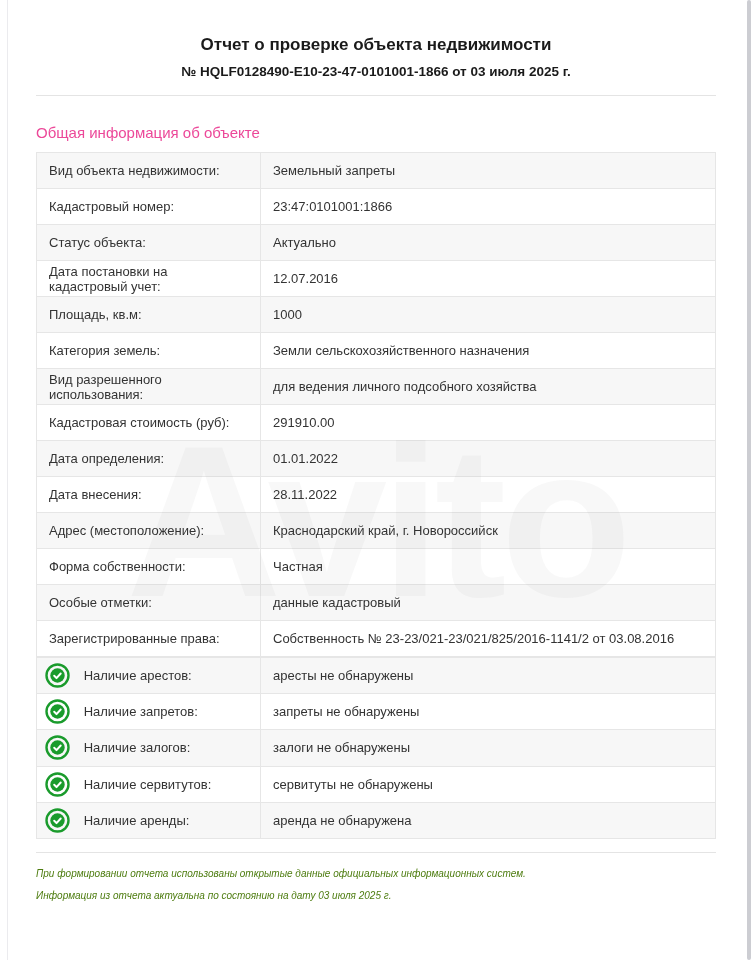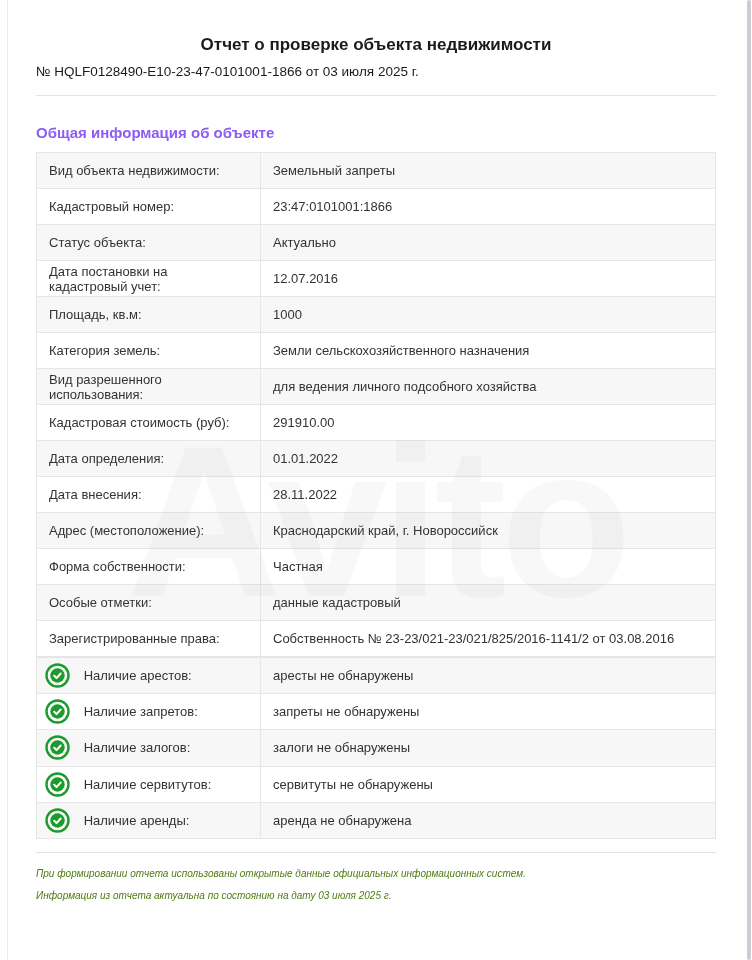--- a/index.html
+++ b/index.html
@@ -31,30 +31,30 @@
   }
   .page { position: relative; z-index: 1; padding: 8px 36px; }
 
   .report-title {
     margin: 0; padding-top: 27px;
     font-size: 17px; font-weight: bold; color: #1a1a1a;
     text-align: center; line-height: 20px;
   }
   .report-subtitle {
     margin-top: 9px;
-    font-size: 13.5px; font-weight: normal; color: #1a1a1a;
-    line-height: 16px;
+    font-size: 13.5px; font-weight: bold; color: #1a1a1a;
+    text-align: center; line-height: 16px;
   }
   hr.divider {
     border: 0; border-top: 1px solid #e4e4e4;
     margin: 15px 0 0 0;
   }
   .section-heading {
     margin: 28px 0 10px 0;
-    font-size: 15px; font-weight: bold; color: #8b5cf6;
+    font-size: 15px; font-weight: normal; color: #ec4899;
     line-height: 18px;
   }
   .section-heading.second { margin-top: 30px; margin-bottom: 11px; }
 
   table.info-table {
     width: 100%;
     border-collapse: collapse;
     border: 1px solid #e2e2e2;
     font-size: 13px;
   }

